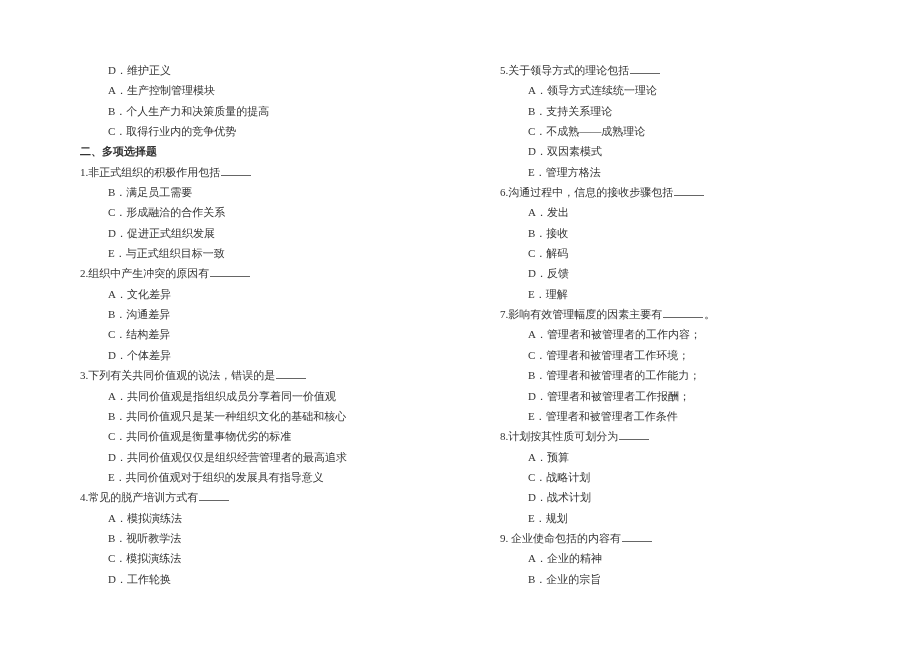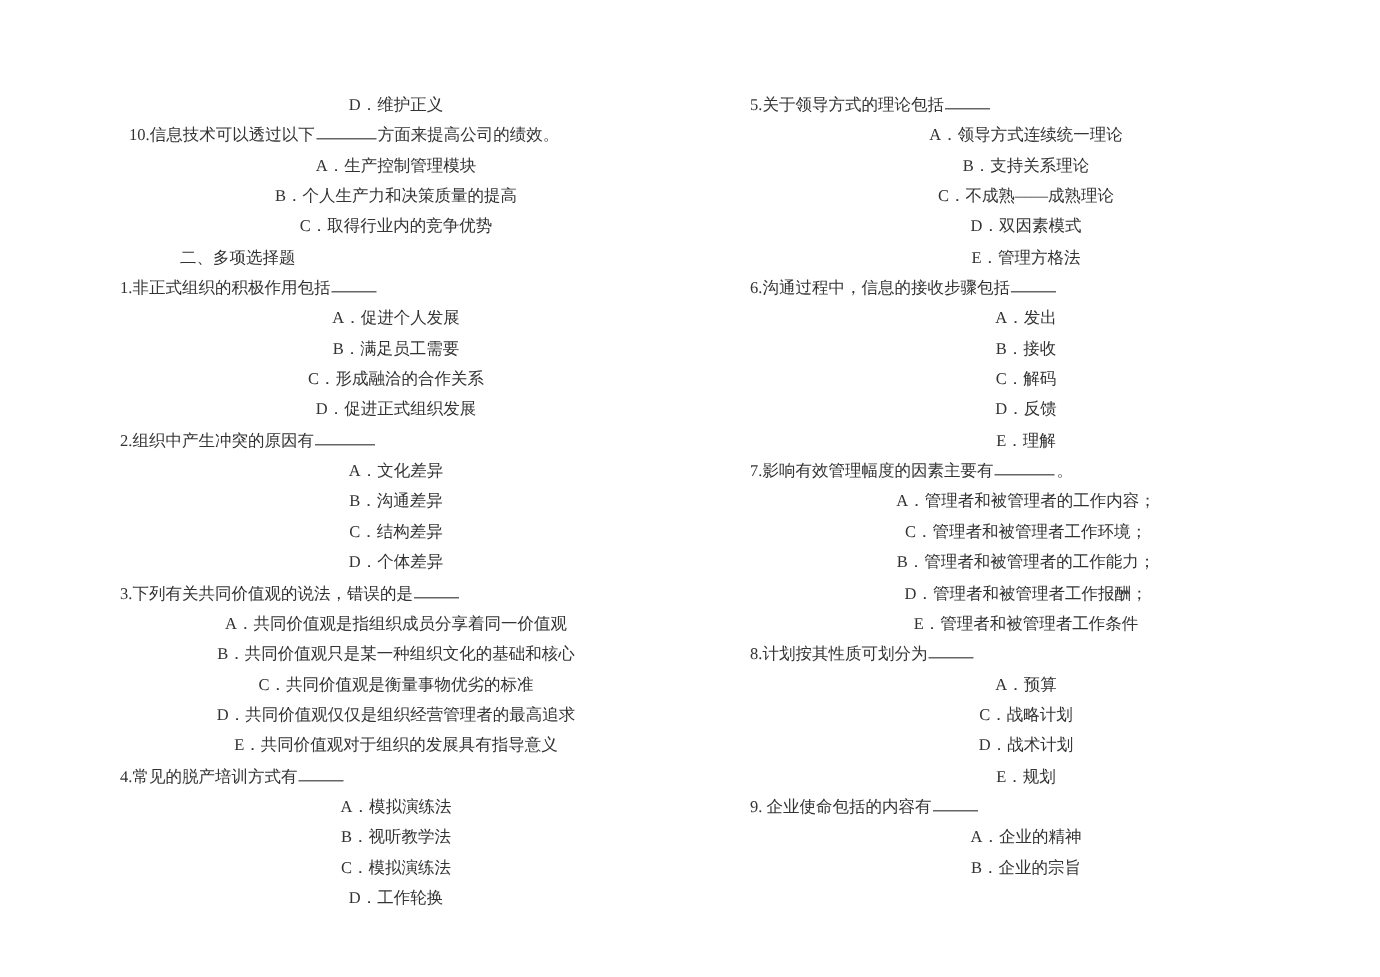--- a/index.html
+++ b/index.html
@@ -18,64 +18,59 @@
       flex: 1;
       display: flex;
       flex-direction: column;
     }
     .line {
       line-height: 1.85;
       white-space: nowrap;
     }
     .option {
       padding-left: 28px;
-      text-align: center;
     }
     .question {
       padding-left: 6px;
     }
     .question-l2 {
       padding-left: 0px;
     }
     .section-heading {
-      font-weight: normal;
+      font-weight: bold;
       padding-left: 0px;
-      margin-left: 40px;
     }
     .blank {
       display: inline-block;
       border-bottom: 1px solid #666;
       width: 40px;
       height: 0.9em;
       vertical-align: baseline;
       margin: 0 1px;
     }
     .blank-short {
       width: 30px;
     }
   </style>
 </head>
 <body>
 
 <div class="column">
   <div class="line option">D．维护正义</div>
-  <div class="line question">
-    <span>10.信息技术可以透过以下</span><span class="blank"></span><span>方面来提高公司的绩效。</span>
-  </div>
   <div class="line option">A．生产控制管理模块</div>
   <div class="line option">B．个人生产力和决策质量的提高</div>
   <div class="line option">C．取得行业内的竞争优势</div>
   <div class="line section-heading">二、多项选择题</div>
   <div class="line question-l2">
     <span>1.非正式组织的积极作用包括</span><span class="blank blank-short"></span>
   </div>
-  <div class="line option">A．促进个人发展</div>
   <div class="line option">B．满足员工需要</div>
   <div class="line option">C．形成融洽的合作关系</div>
   <div class="line option">D．促进正式组织发展</div>
+  <div class="line option">E．与正式组织目标一致</div>
   <div class="line question-l2">
     <span>2.组织中产生冲突的原因有</span><span class="blank"></span>
   </div>
   <div class="line option">A．文化差异</div>
   <div class="line option">B．沟通差异</div>
   <div class="line option">C．结构差异</div>
   <div class="line option">D．个体差异</div>
   <div class="line question-l2">
     <span>3.下列有关共同价值观的说法，错误的是</span><span class="blank blank-short"></span>
   </div>

